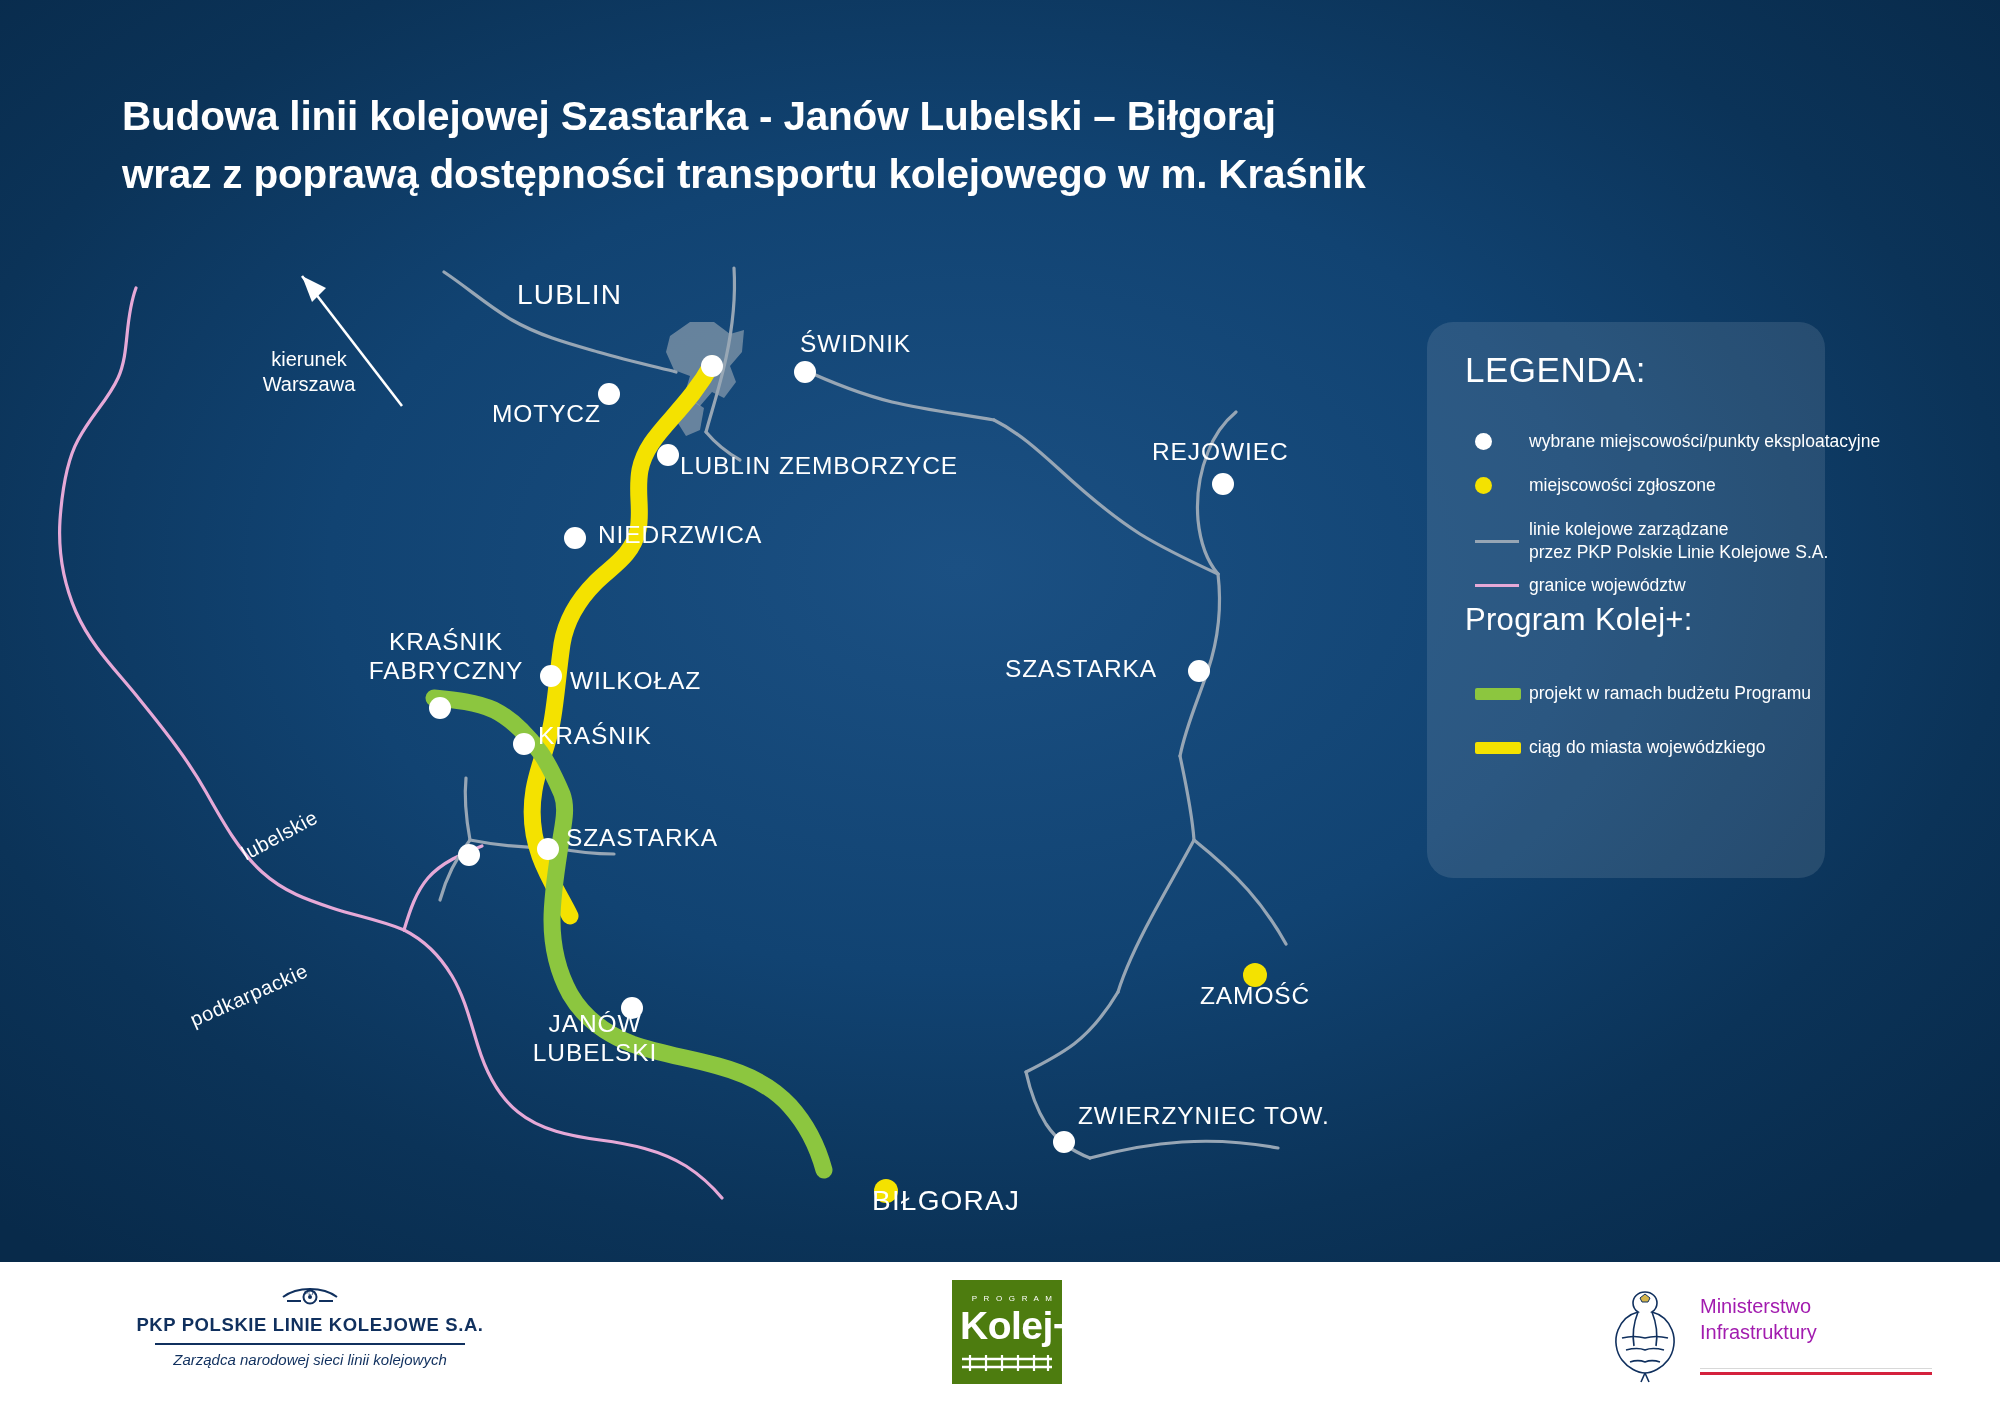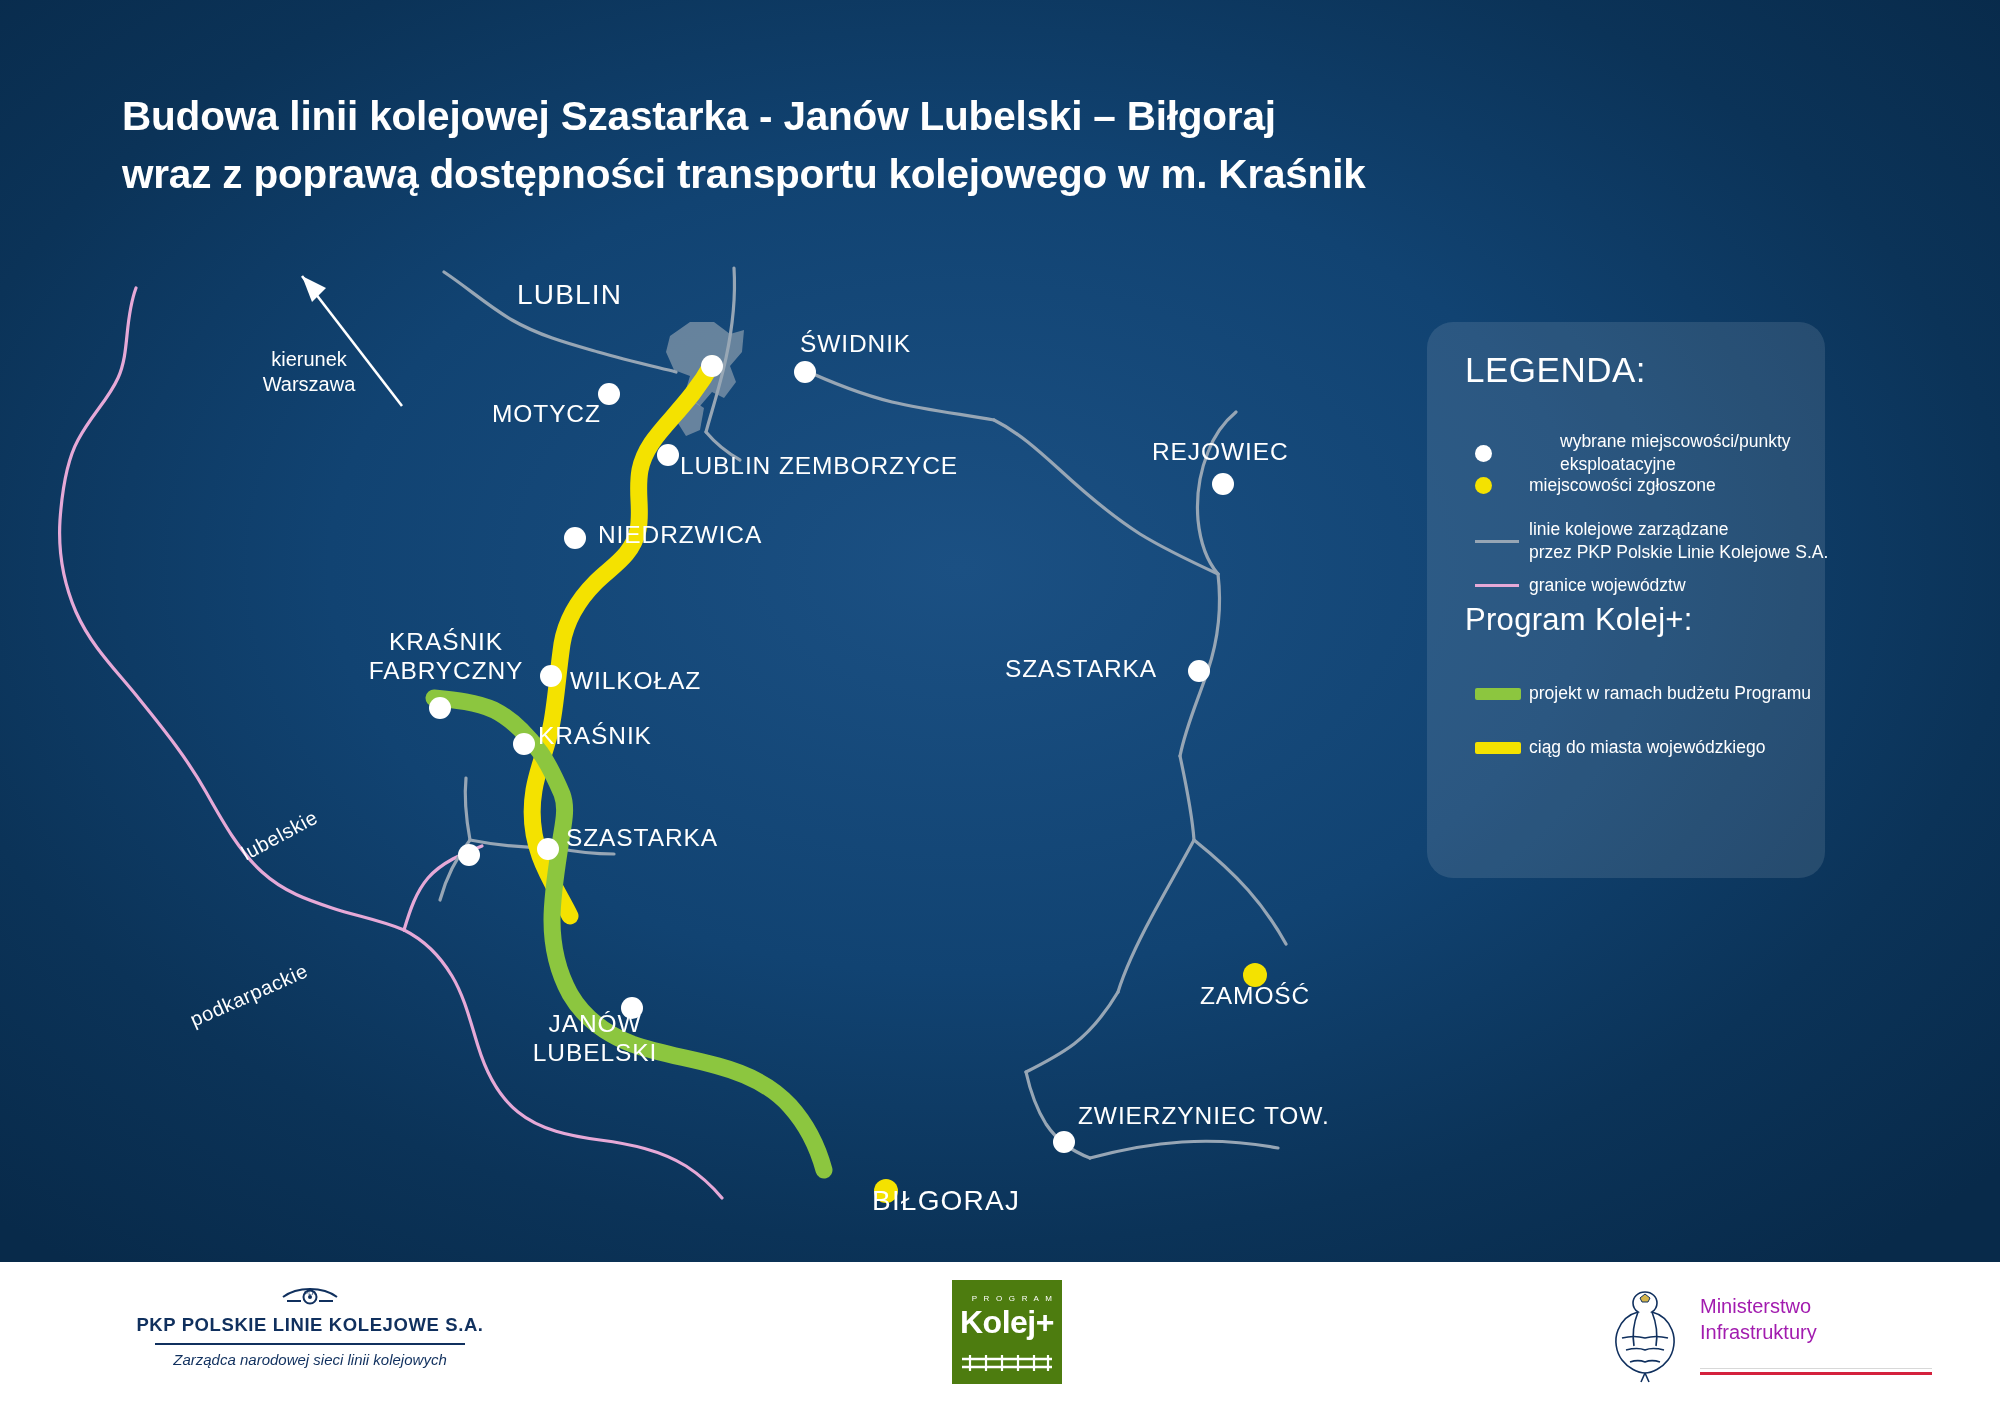--- a/index.html
+++ b/index.html
@@ -227,21 +227,21 @@
     right: 8px;
     top: 14px;
     font-size: 8px;
     letter-spacing: 2.2px;
     color: #ffffff;
   }
   #kolej-word {
     position: absolute;
     left: 8px;
     top: 24px;
-    font-size: 32px;
+    font-size: 39px;
     font-weight: bold;
     letter-spacing: -0.5px;
   }
   #kolej-rail {
     position: absolute;
     left: 10px;
     bottom: 12px;
     width: 90px;
     height: 20px;
   }
@@ -394,21 +394,21 @@
 
     <div class="region-label" style="left:238px; top:824px; transform:rotate(-28deg);">lubelskie</div>
     <div class="region-label" style="left:186px; top:984px; transform:rotate(-24deg);">podkarpackie</div>
 
     <div id="direction-note">kierunek
 Warszawa</div>
 
     <div id="legend">
       <div id="legend-title">LEGENDA:</div>
 
-      <div class="legend-row" style="top:108px;gap:31px;">
+      <div class="legend-row" style="top:108px;">
         <span class="legend-marker">
             <span class="dot white"></span>
           </span>
         <span class="legend-text">wybrane miejscowości/punkty eksploatacyjne</span>
       </div>
 
       <div class="legend-row" style="top:152px;">
         <span class="legend-marker">
             <span class="dot yellow"></span>
           </span>

